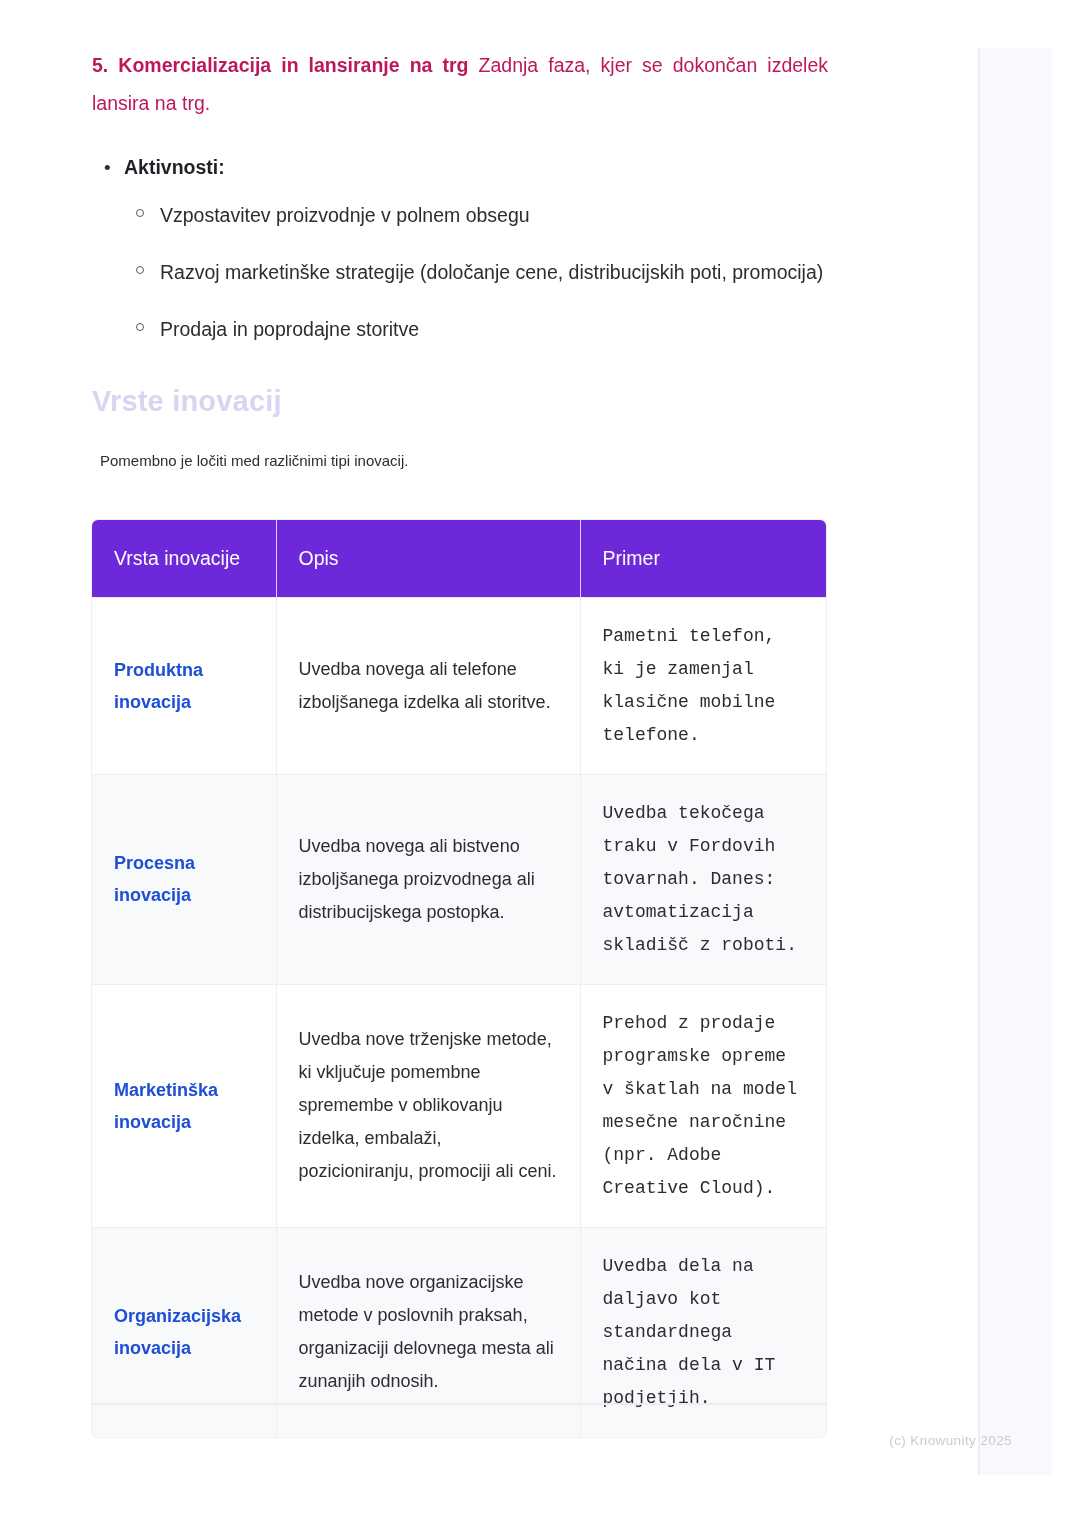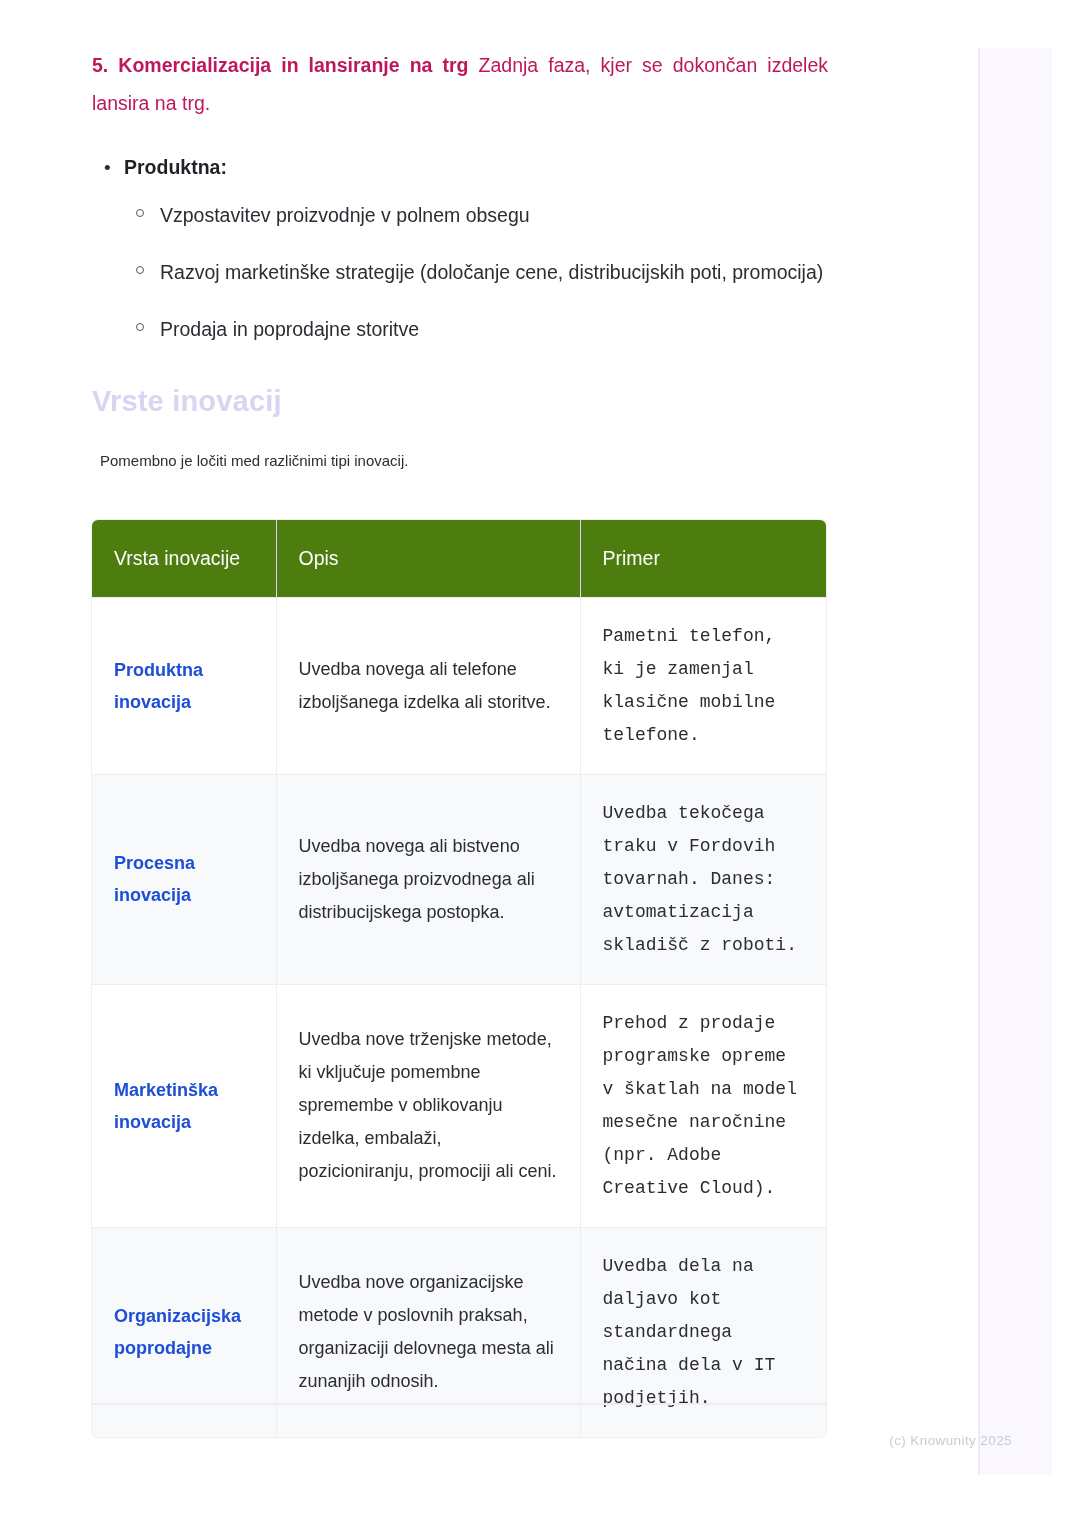--- a/index.html
+++ b/index.html
@@ -130,21 +130,21 @@
     background: #ffffff;
     border-radius: 6px;
     overflow: hidden;
     box-shadow: 0 0 0 1px #eceef2;
   }
   table.info-table col.c1 { width: 184px; }
   table.info-table col.c2 { width: 304px; }
   table.info-table col.c3 { width: 246px; }
 
   table.info-table thead th {
-    background: #4d7c0f;
+    background: #6d28d9;
     color: #ffffff;
     font-size: 19.5px;
     line-height: 37px;
     font-weight: 400;
     text-align: left;
     vertical-align: middle;
     padding: 20px 22px;
     border-right: 1px solid #e2cdfb;
   }
   table.info-table thead th:last-child { border-right: none; }
@@ -199,21 +199,21 @@
 
     <p class="lead">
       <b>5.</b>
       <b>Komercializacija in lansiranje na trg</b>
       <span>Zadnja faza, kjer se dokončan izdelek lansira na trg.</span>
     </p>
 
     <ul class="level1">
       <li class="bullet-item">
         <span class="marker">•</span>
-        <span class="li-title"><span>Produktna</span><span>:</span></span>
+        <span class="li-title"><span>Aktivnosti</span><span>:</span></span>
 
         <ul class="level2">
           <li>
             <span class="marker-o"></span>
             <span>Vzpostavitev proizvodnje v polnem obsegu</span>
           </li>
           <li>
             <span class="marker-o"></span>
             <span>Razvoj marketinške strategije (določanje cene, distribucijskih poti, promocija)</span>
           </li>
@@ -252,21 +252,21 @@
           <td class="type-cell">Procesna inovacija</td>
           <td>Uvedba novega ali bistveno izboljšanega proizvodnega ali distribucijskega postopka.</td>
           <td>Uvedba tekočega traku v Fordovih tovarnah. Danes: avtomatizacija skladišč z roboti.</td>
         </tr>
         <tr>
           <td class="type-cell">Marketinška inovacija</td>
           <td>Uvedba nove trženjske metode, ki vključuje pomembne spremembe v oblikovanju izdelka, embalaži, pozicioniranju, promociji ali ceni.</td>
           <td>Prehod z prodaje programske opreme v škatlah na model mesečne naročnine (npr. Adobe Creative Cloud).</td>
         </tr>
         <tr class="alt">
-          <td class="type-cell">Organizacijska poprodajne</td>
+          <td class="type-cell">Organizacijska inovacija</td>
           <td>Uvedba nove organizacijske metode v poslovnih praksah, organizaciji delovnega mesta ali zunanjih odnosih.</td>
           <td>Uvedba dela na daljavo kot standardnega načina dela v IT podjetjih.</td>
         </tr>
       </tbody>
     </table>
 
   </div>
 </div>
 
 <div class="footer-rule"></div>

